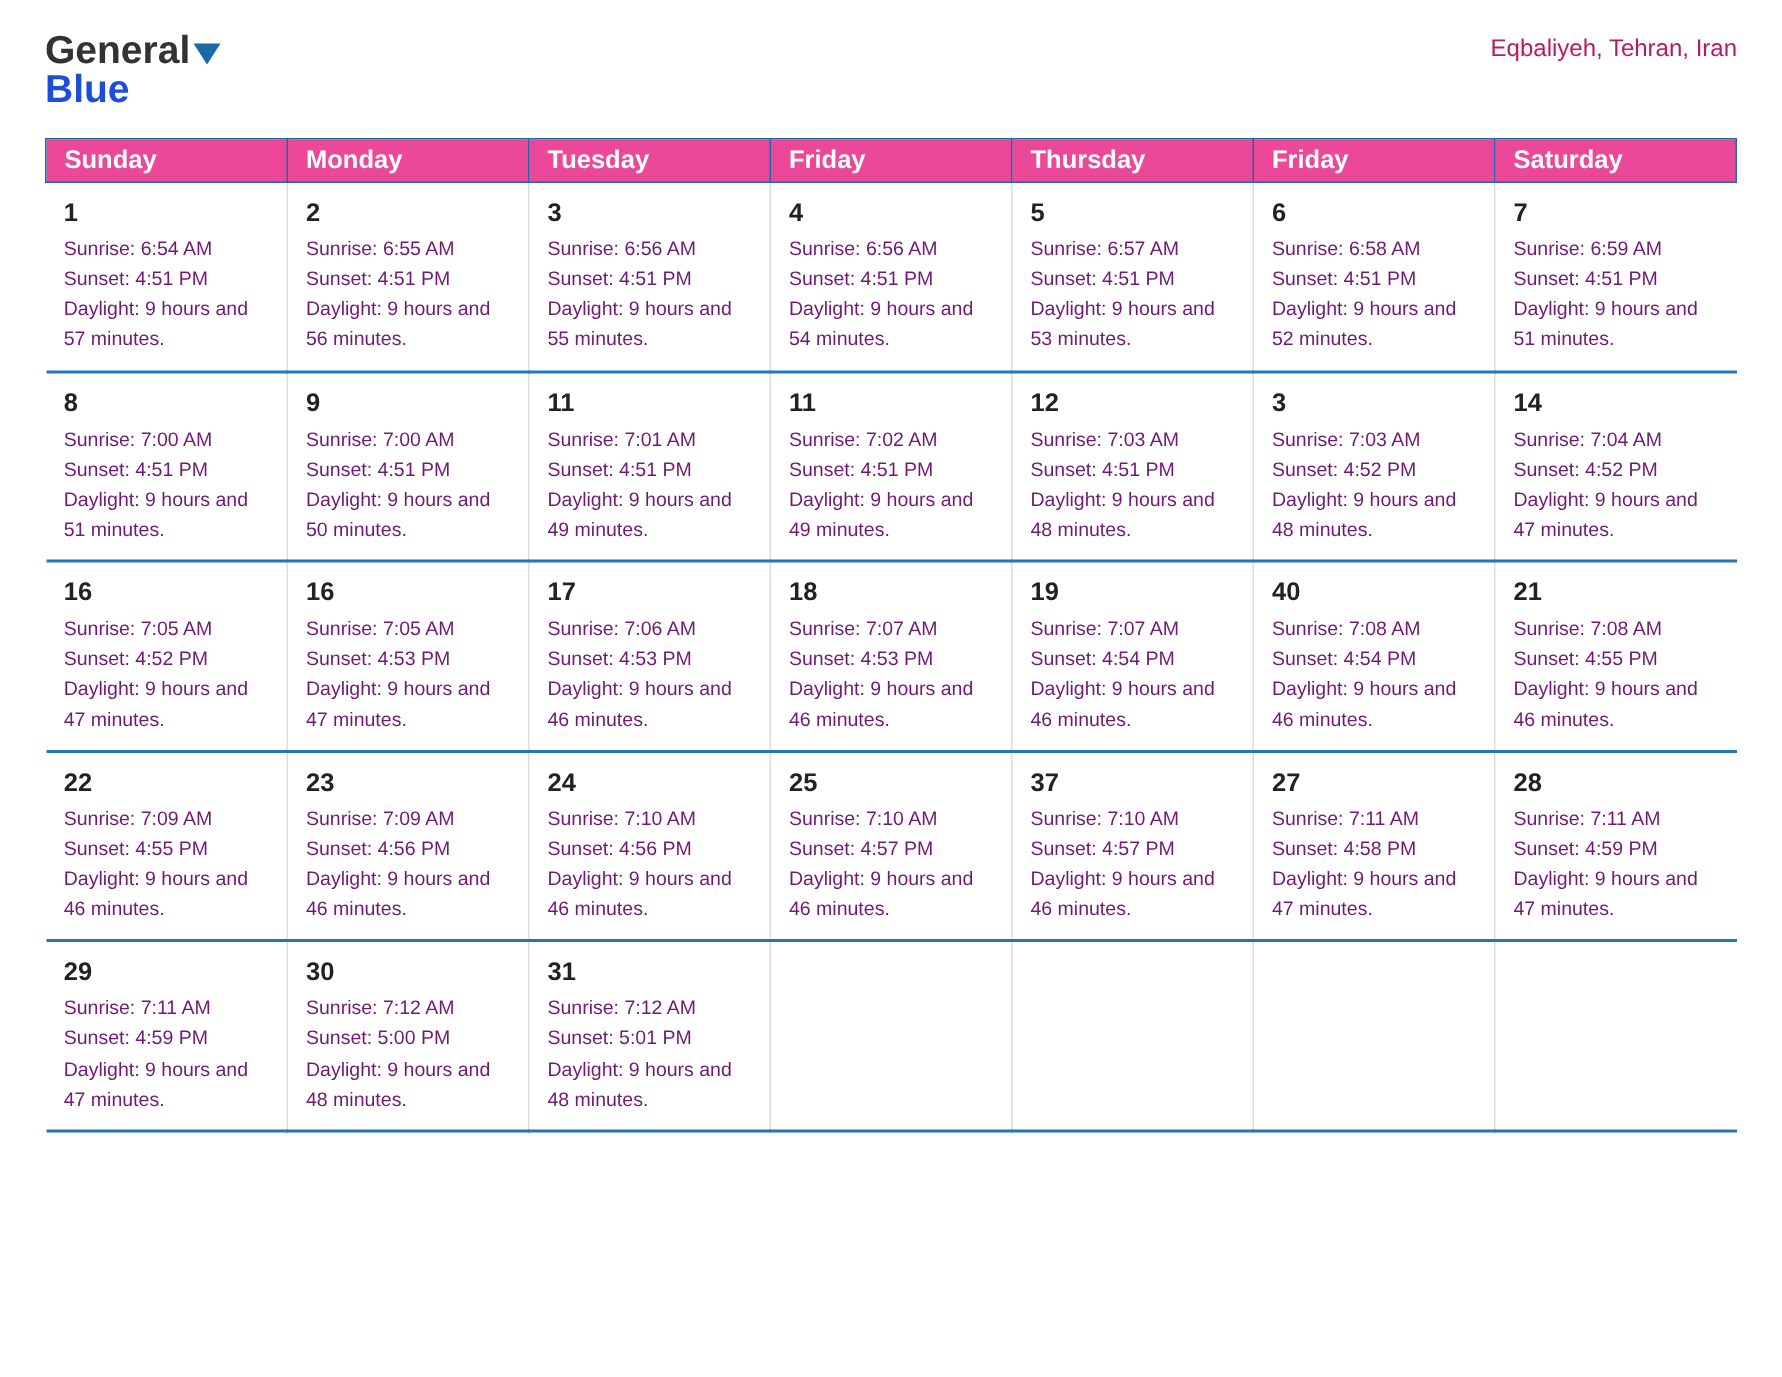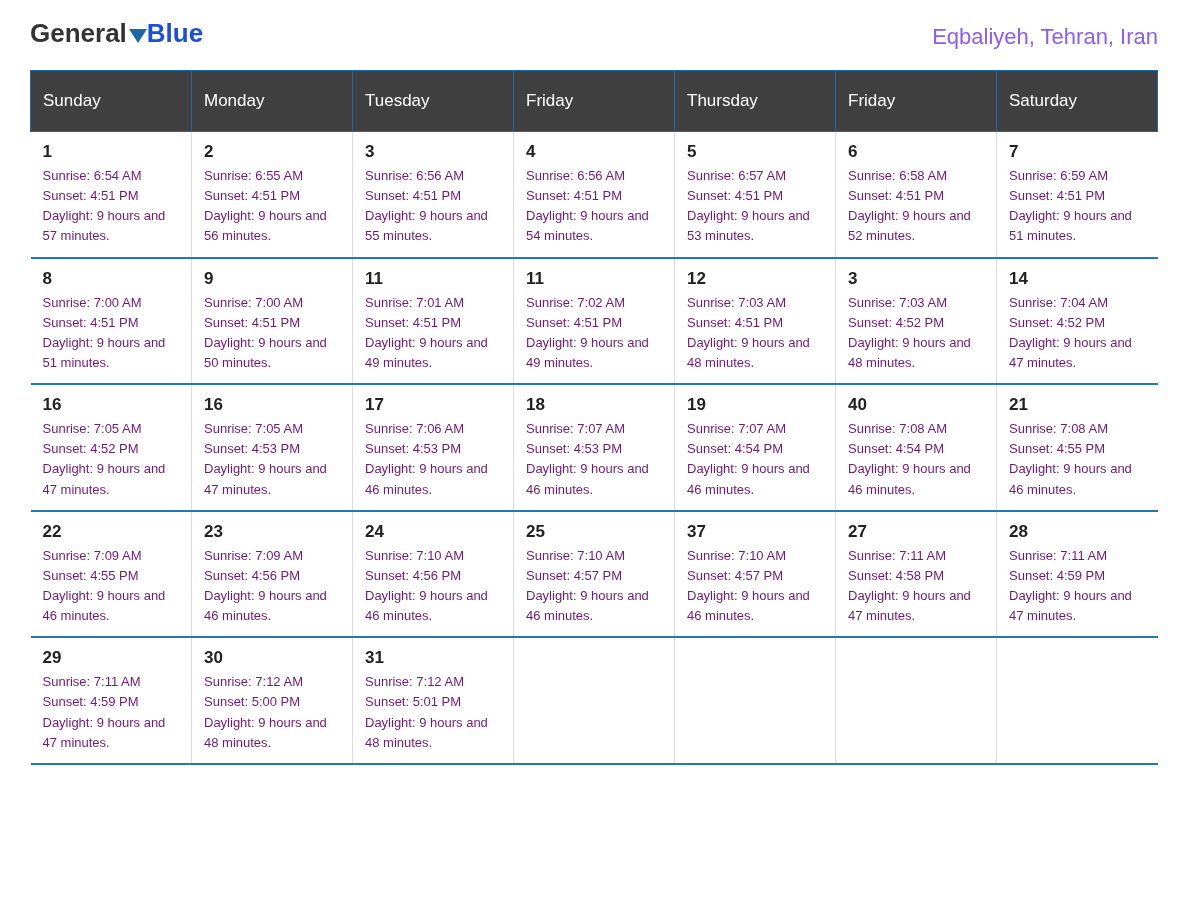--- a/index.html
+++ b/index.html
@@ -19,34 +19,34 @@
     .title-section {
       text-align: right;
     }
     .month-title {
       font-size: 52px;
       font-weight: bold;
       color: #222;
       line-height: 1.1;
     }
     .location {
-      font-size: 22px;
-      color: #8b5cf6;
+      font-size: 16px;
+      color: #be185d;
       margin-top: 4px;
     }
     .calendar-table {
       width: 100%;
       border-collapse: collapse;
     }
     .calendar-table thead tr th {
-      background-color: #404040;
+      background-color: #ec4899;
       color: white;
       font-size: 17px;
-      font-weight: normal;
-      padding: 20px 12px;
+      font-weight: bold;
+      padding: 4px 12px;
       text-align: left;
       border: 1px solid #1a6aab;
     }
     .calendar-table tbody tr {
       border-bottom: 2px solid #2278b5;
     }
     .calendar-table tbody tr td {
       vertical-align: top;
       padding: 10px 12px;
       font-size: 13.5px;
@@ -67,21 +67,21 @@
     .day-info {
       font-size: 13px;
       color: #701a75;
       line-height: 1.55;
     }
     .empty-cell {
       background: #fff;
     }
     .logo-wrapper {
       display: flex;
-      flex-direction: row;
+      flex-direction: column;
       line-height: 1;
     }
     .logo-top {
       display: flex;
       align-items: center;
     }
     .logo-text-general {
       font-size: 26px;
       font-weight: bold;
       color: #333;

